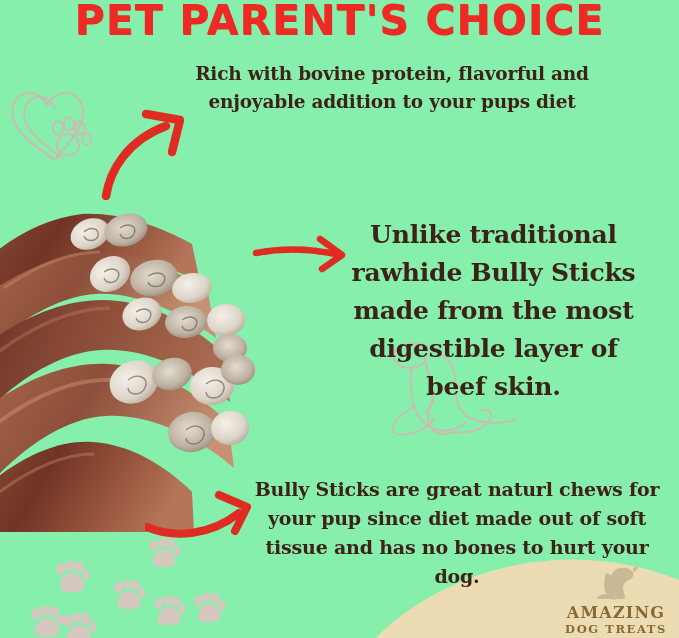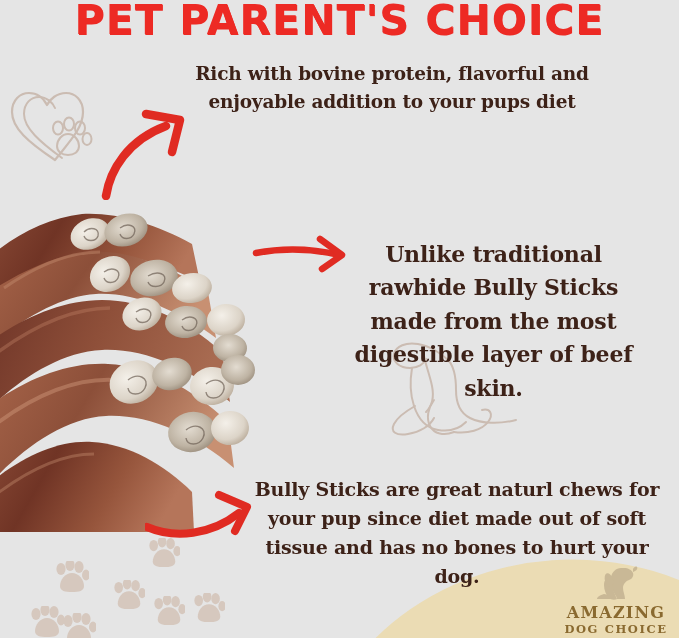--- a/index.html
+++ b/index.html
@@ -4,21 +4,21 @@
 <style>
   html, body {
     margin: 0;
     padding: 0;
     background: #ffffff;
   }
   #canvas {
     position: relative;
     width: 679px;
     height: 638px;
-    background: #e5e5e5;
+    background: #86efac;
     overflow: hidden;
     font-family: "DejaVu Serif", serif;
   }
 
   
   .headline {
     position: absolute;
     left: 0;
     top: -2px;
     width: 679px;
@@ -45,23 +45,23 @@
     letter-spacing: -0.2px;
   }
   #copy-1 {
     left: 172px;
     top: 60px;
     width: 440px;
     font-size: 18.5px;
   }
   #copy-2 {
     left: 341px;
-    top: 238px;
+    top: 216px;
     width: 305px;
-    font-size: 22px;
+    font-size: 25px;
   }
   #copy-3 {
     left: 245px;
     top: 475px;
     width: 424px;
     font-size: 19px;
   }
 
   
   .wm {
@@ -366,16 +366,16 @@
                  C 30 20, 33 17, 36 16 C 39 15, 41 12, 40 9
                  C 39 6, 35 4, 31 4 Z"></path>
         <path d="M18 12 C 14 12, 11 16, 11 21 C 11 26, 13 31, 16 34
                  C 18 36, 22 36, 24 35 C 22 31, 20 26, 19 21 Z"></path>
         <ellipse cx="16" cy="16" rx="4" ry="7" transform="rotate(-18 16 16)"></ellipse>
         <path d="M11 30 C 7 31, 4 33, 4 35 L 20 35 C 18 33, 14 30, 11 30 Z"></path>
         <path d="M40 8 C 43 7, 45 5, 44 3 C 43 2, 41 3, 40 5 Z"></path>
       </g>
     </svg>
     <span class="brand-name">AMAZING</span>
-    <span class="brand-sub">DOG CHOICE</span>
+    <span class="brand-sub">DOG TREATS</span>
   </div>
 
 </div>
 
 </body></html>

